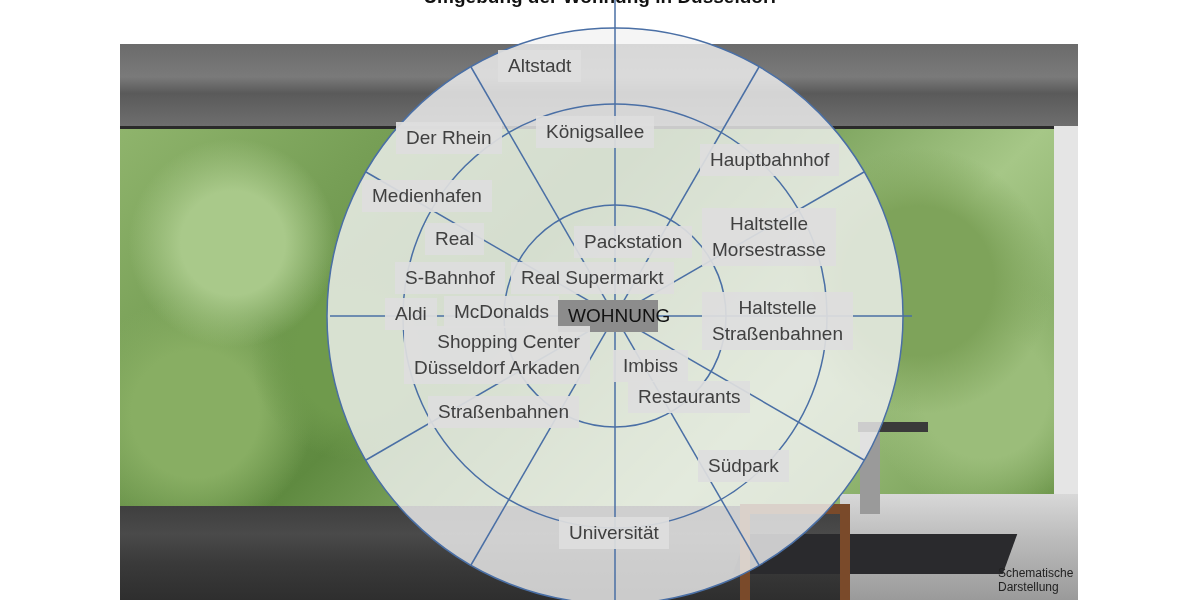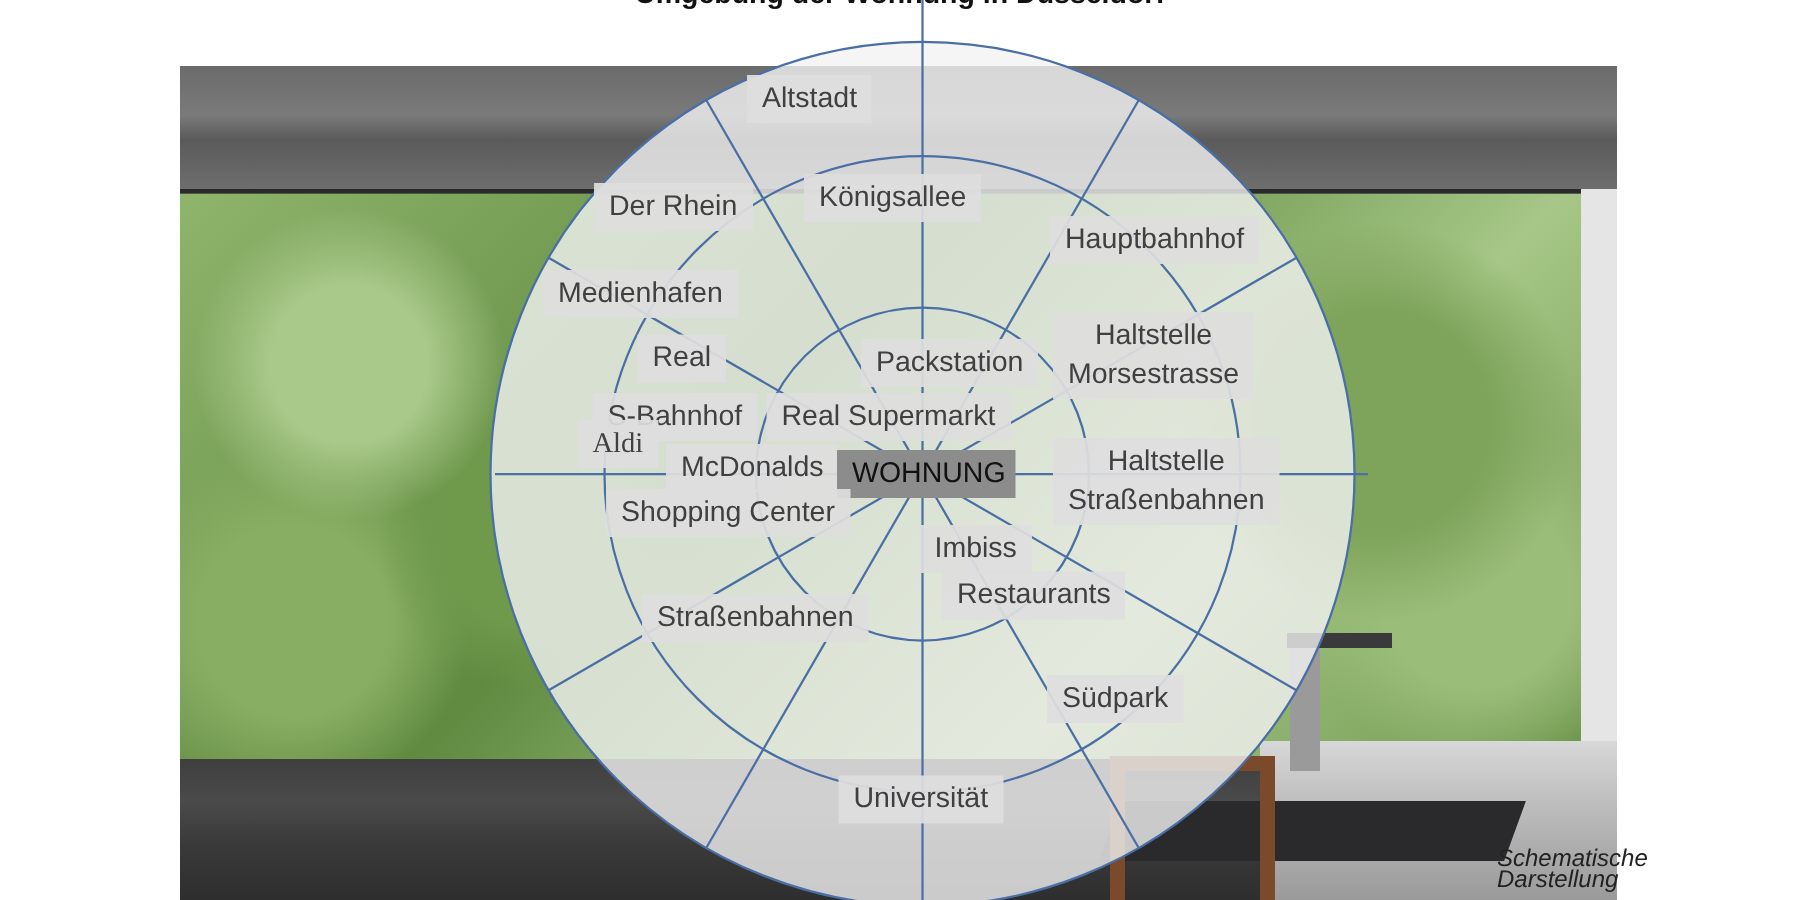--- a/index.html
+++ b/index.html
@@ -28,21 +28,21 @@
   .desk { position:absolute; left:620px; top:490px; width:270px; height:40px; background:#2a2a2d;
           transform:skewX(-20deg); }
   .lamp { position:absolute; left:740px; top:380px; width:20px; height:90px; background:#9a9a9a; }
   .lamp-head { position:absolute; left:738px; top:378px; width:70px; height:10px; background:#3a3a3a; }
   .chair { position:absolute; left:620px; top:460px; width:110px; height:96px;
            border:10px solid #7a4a2a; border-bottom:none; box-sizing:border-box; }
   svg.diagram { position:absolute; left:0; top:0; }
   .box { position:absolute; background:rgba(222,222,222,0.93); color:#404040; font-size:19px;
          text-align:center; line-height:26px; padding:3px 10px; white-space:nowrap; box-sizing:border-box; }
   .box.center { background:#8c8c8c; color:#111; }
-  .note { position:absolute; left:998px; top:566px; font-size:16px; color:#222; line-height:14px;font-style:italic; }
+  .note { position:absolute; left:998px; top:566px; font-size:12px; color:#222; line-height:14px; }
 </style>
 </head>
 <body>
 
 <div class="title">Umgebung der Wohnung in Düsseldorf</div>
 
 <div class="photo">
   <div class="ceiling"></div>
   <div class="window"></div>
   <div class="right-frame"></div>
@@ -78,31 +78,32 @@
 
 <div class="box" style="left:702px;top:208px;">
   <div>Haltstelle</div>
   <div>Morsestrasse</div>
 </div>
 
 <div class="box" style="left:425px;top:223px;">Real</div>
 <div class="box" style="left:554px;top:226px;margin-left:20px;">Packstation</div>
 <div class="box" style="left:395px;top:262px;">S-Bahnhof</div>
 <div class="box" style="left:511px;top:262px;">Real Supermarkt</div>
-<div class="box" style="left:385px;top:280px;font-family:Liberation Serif, serif;">Aldi</div>
+<div class="box" style="left:385px;top:298px;">Aldi</div>
 <div class="box" style="left:444px;top:296px;text-align:right;">McDonalds</div>
-<div class="box center" style="left:558px;top:300px;width:119px;">WOHNUNG</div>
+<div class="box center" style="left:558px;top:300px;width:100px;">WOHNUNG</div>
 
 <div class="box" style="left:702px;top:292px;">
   <div>Haltstelle</div>
   <div>Straßenbahnen</div>
 </div>
 
 <div class="box" style="left:404px;top:326px;text-align:right;">
   <div>Shopping Center</div>
+  <div>Düsseldorf Arkaden</div>
 </div>
 
 <div class="box" style="left:613px;top:350px;">Imbiss</div>
 <div class="box" style="left:628px;top:381px;">Restaurants</div>
 
 <div class="box" style="left:428px;top:396px;">
   <div>Straßenbahnen</div>
 </div>
 
 <div class="box" style="left:698px;top:450px;">Südpark</div>

